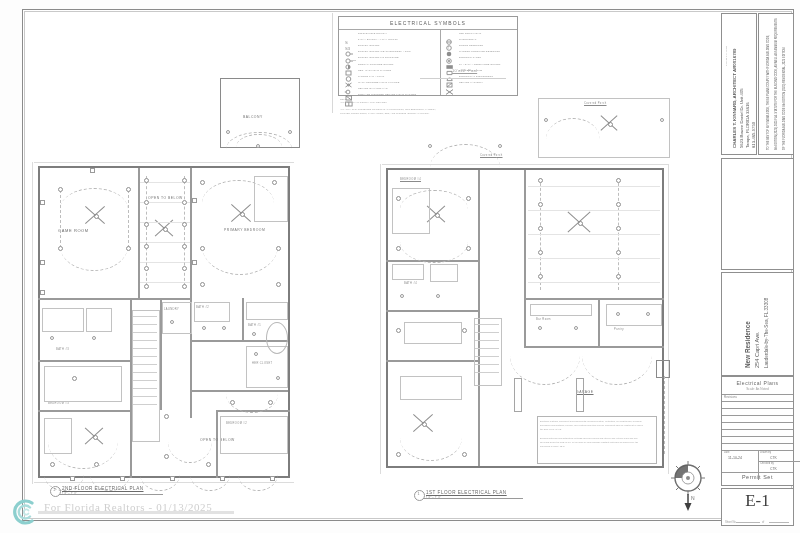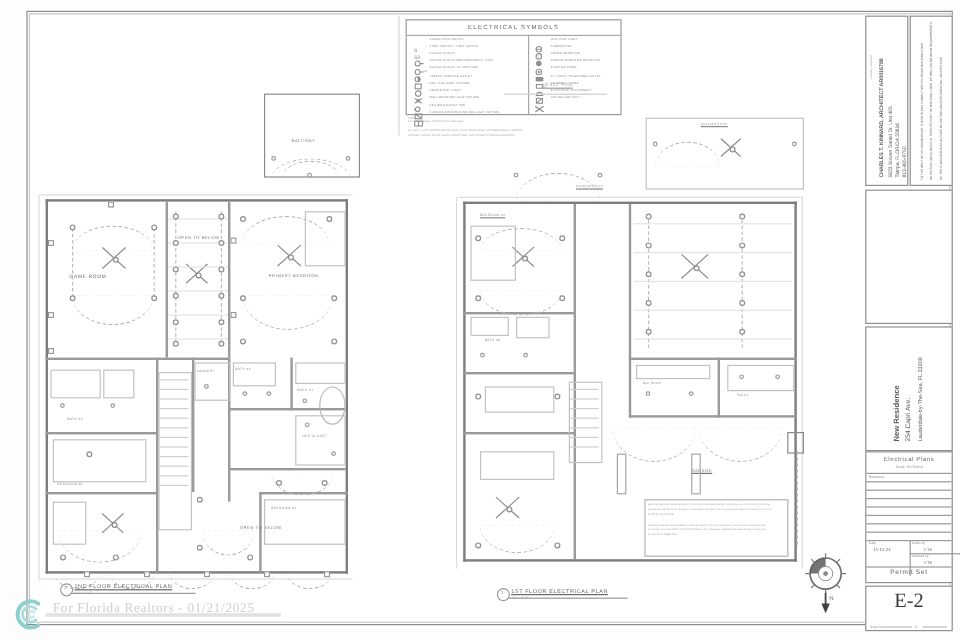--- a/index.html
+++ b/index.html
@@ -622,31 +622,31 @@
     <div style="position:absolute;left:48px;top:79px;font-size:3.4px;color:#6a6a6a">CTK</div>
     <div class="tb-cell" style="left:36px;top:84px;width:64%;height:0"></div>
     <div style="position:absolute;left:38px;top:85px;font-size:2.6px;color:#8a8a8a">Checked by</div>
     <div style="position:absolute;left:48px;top:90px;font-size:3.4px;color:#6a6a6a">CTK</div>
     <div style="position:absolute;left:36px;top:73px;width:1px;height:30px;background:#9a9a9a"></div>
     <div class="tb-cell" style="left:0;top:95px;width:100%;height:0"></div>
     <div style="position:absolute;left:0;top:97px;width:100%;text-align:center;font-size:5.4px;color:#5f5f5f;letter-spacing:.6px">Permit Set</div>
   </div>
 
   <div class="tb" style="left:721px;top:488px;width:71px;height:36px">
-    <div style="position:absolute;left:0;top:2px;width:100%;text-align:center;font-size:17px;color:#3c3c3c;font-family:'Liberation Serif',serif">E-2</div>
+    <div style="position:absolute;left:0;top:2px;width:100%;text-align:center;font-size:17px;color:#3c3c3c;font-family:'Liberation Serif',serif">E-1</div>
     <div style="position:absolute;left:3px;bottom:1px;font-size:2.6px;color:#9a9a9a">Sheet No.</div>
     <div style="position:absolute;left:40px;bottom:1px;font-size:2.6px;color:#9a9a9a">of</div>
     <div style="position:absolute;left:14px;bottom:2.4px;width:24px;height:1px;background:#b8b8b8"></div>
     <div style="position:absolute;left:47px;bottom:2.4px;width:20px;height:1px;background:#b8b8b8"></div>
   </div>
 
   <div id="watermark">
     <div id="wm-logo">
       <svg width="30" height="30" viewBox="0 0 30 30">
         <path d="M22 6 A11 11 0 1 0 22 24" fill="none" stroke="#8ccfce" stroke-width="3.2" stroke-linecap="round"></path>
         <path d="M20 10.5 A6.5 6.5 0 1 0 20 19.5" fill="none" stroke="#a9dcdb" stroke-width="2.4" stroke-linecap="round"></path>
         <path d="M18.5 13.6 A2.6 2.6 0 1 0 18.5 16.4" fill="none" stroke="#c3e7e6" stroke-width="1.8" stroke-linecap="round"></path>
       </svg>
     </div>
     <div id="wm-bar"></div>
-    <div id="wm-text">For Florida Realtors - 01/21/2025</div>
+    <div id="wm-text">For Florida Realtors - 01/13/2025</div>
   </div>
 </div>
 
 </body></html>

